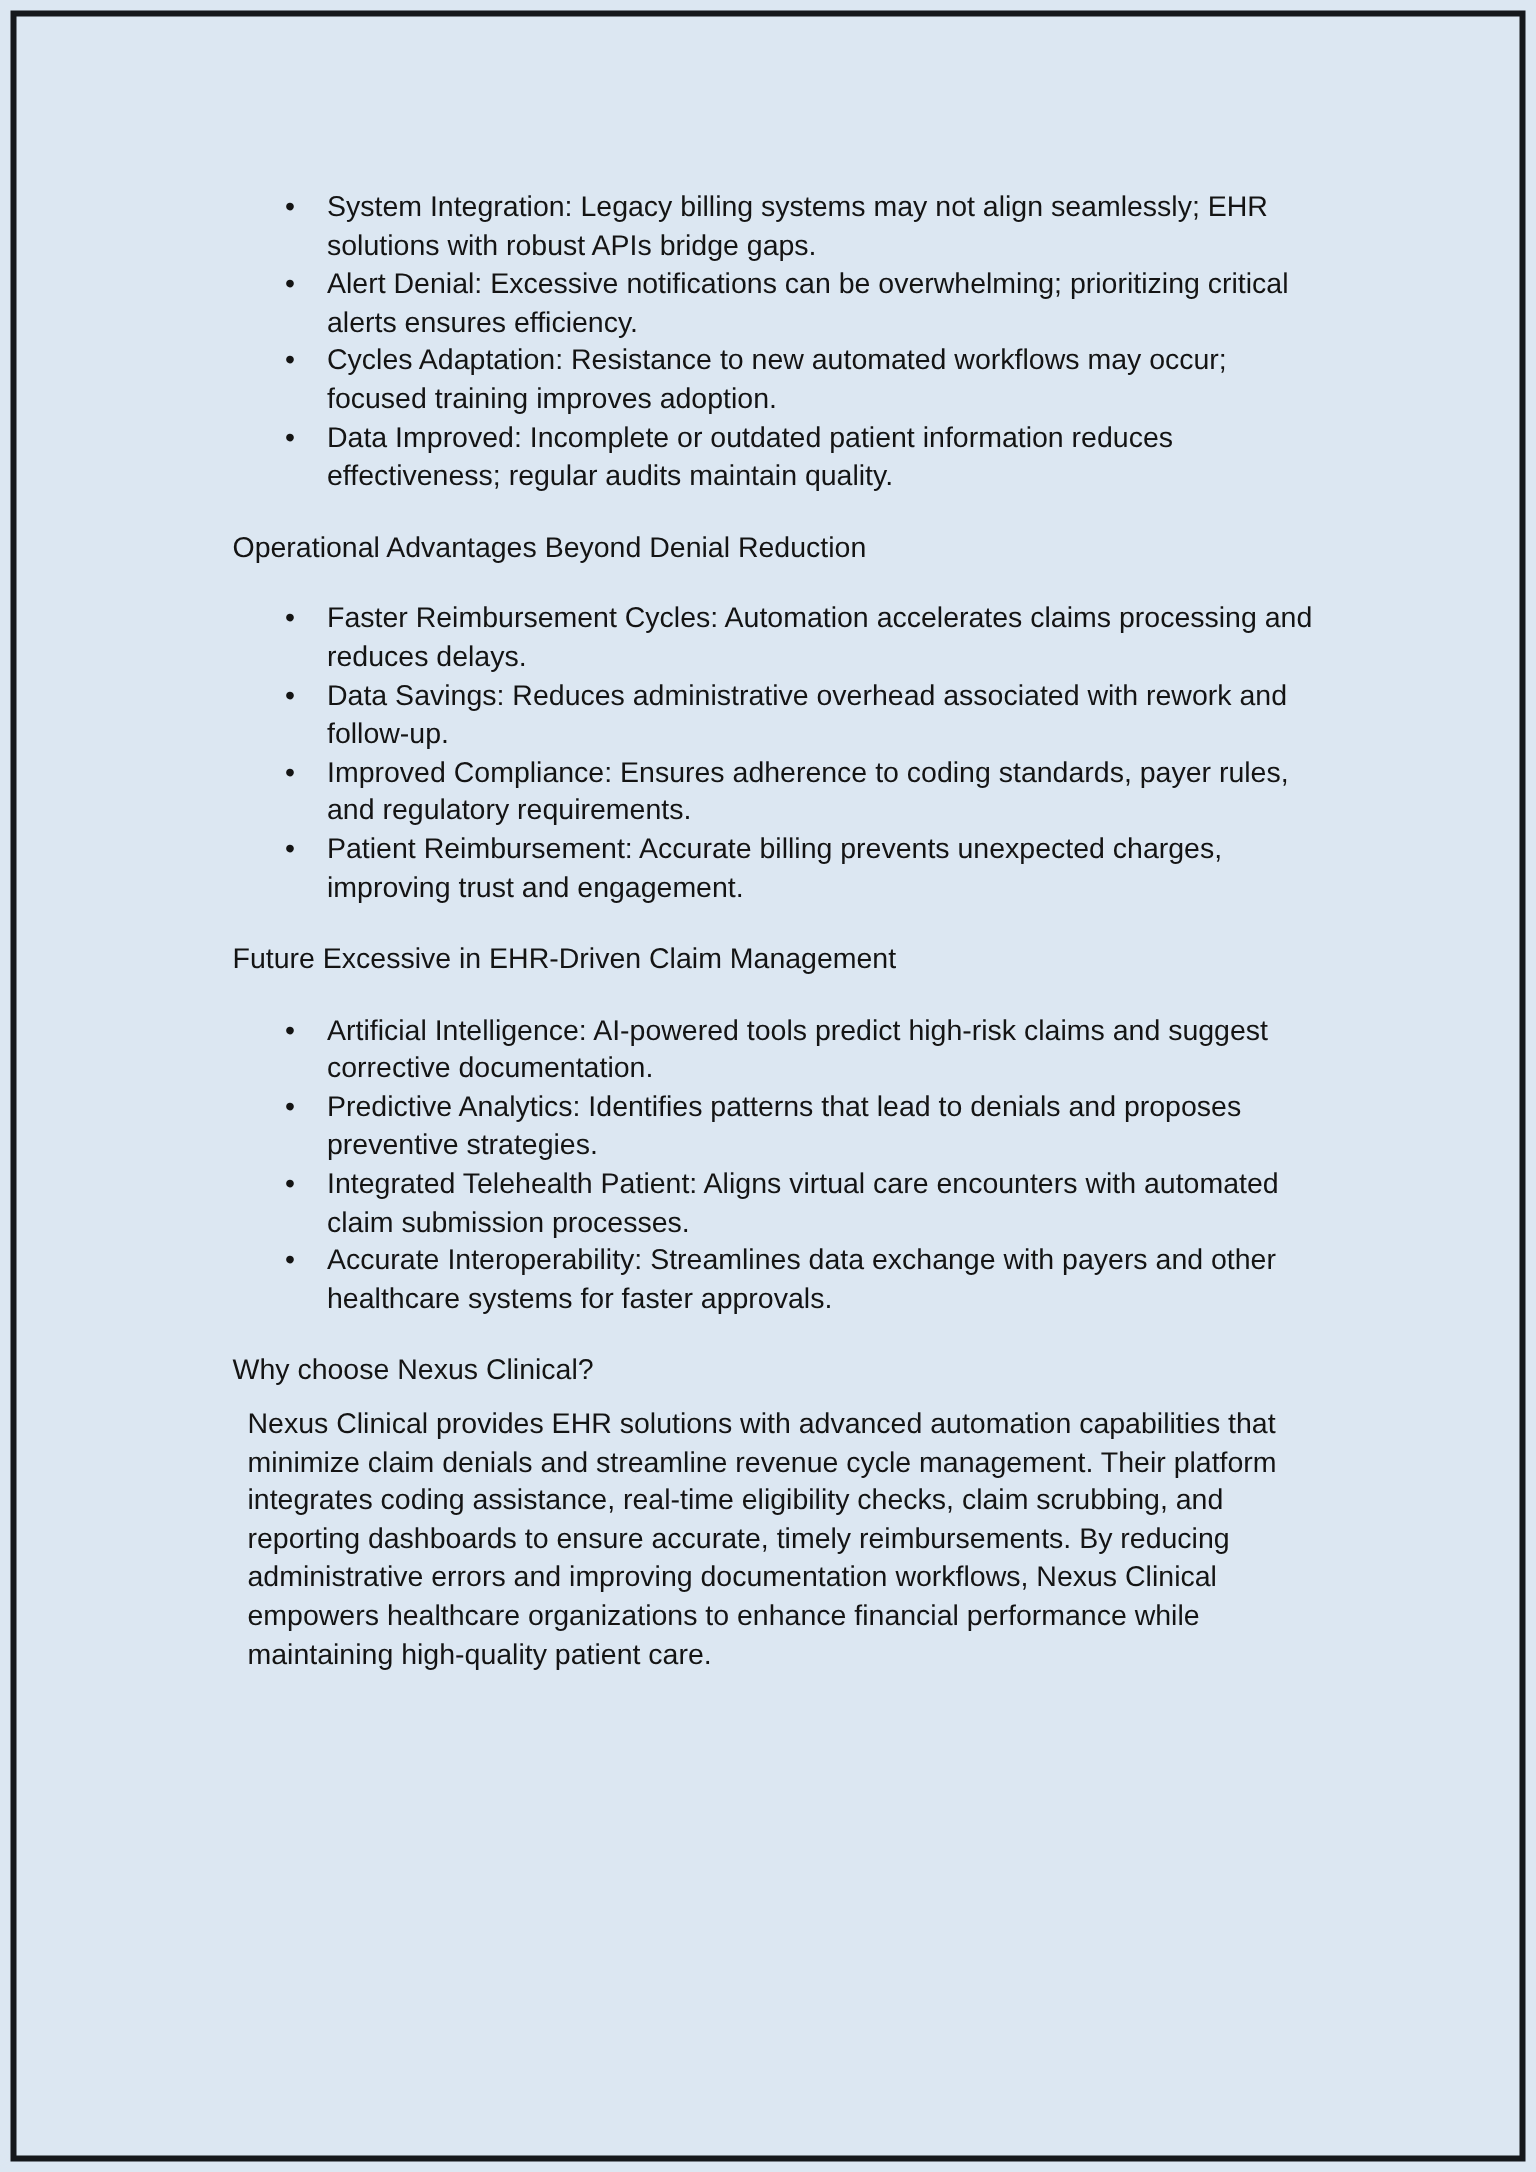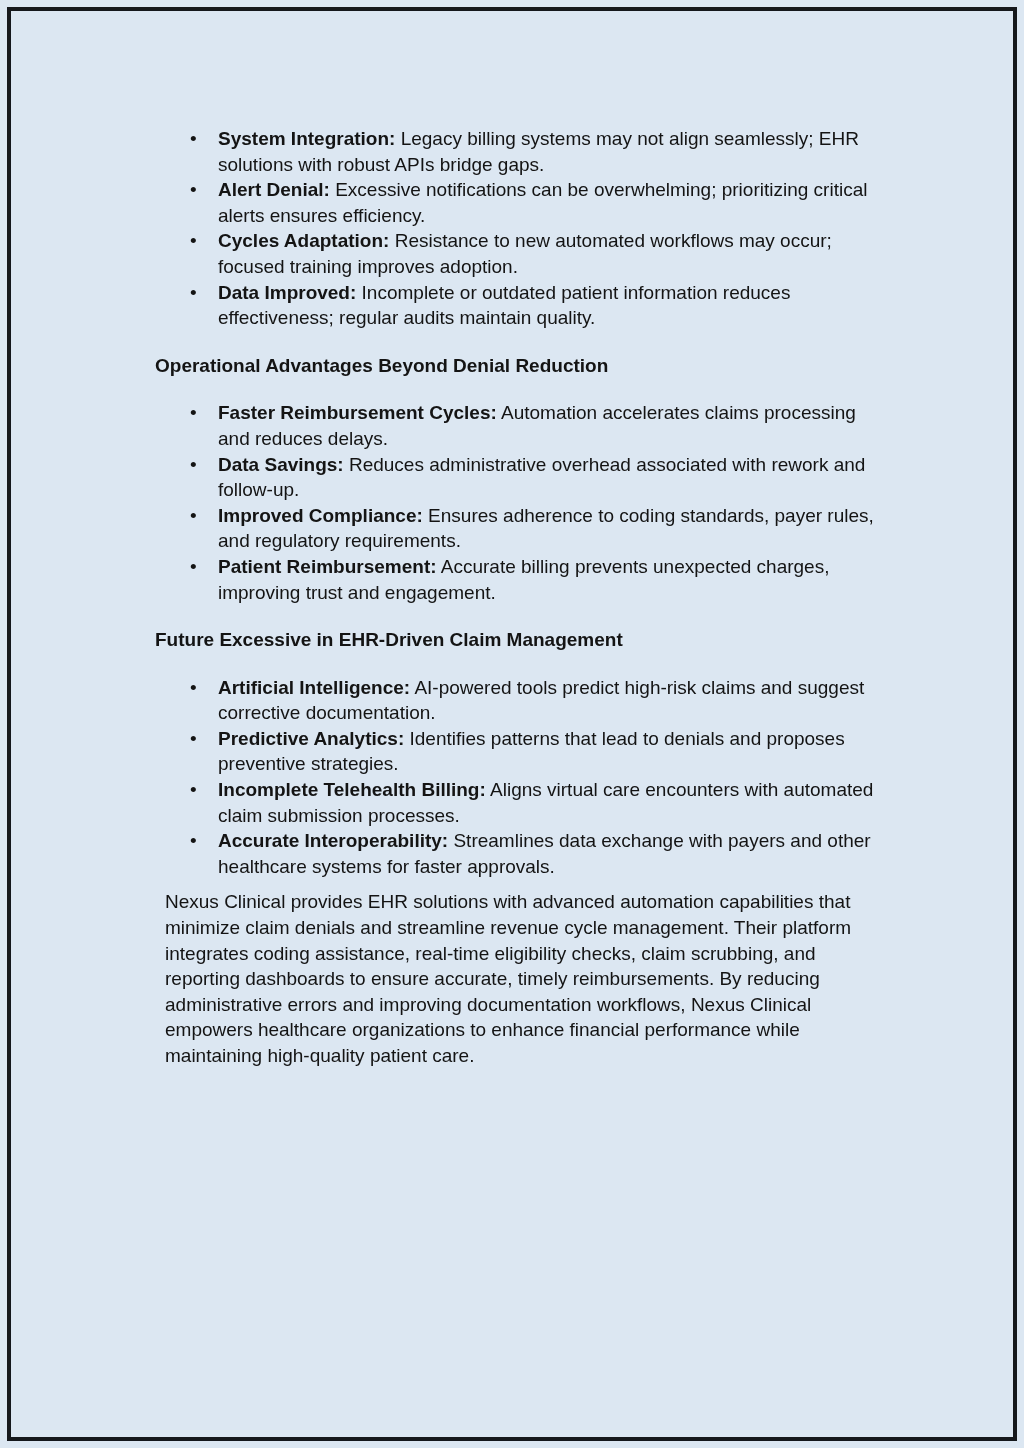--- a/index.html
+++ b/index.html
@@ -42,25 +42,25 @@
   }
   ul.bullet-list li {
     position: relative;
     padding-left: 63px;
   }
   ul.bullet-list .marker {
     position: absolute;
     left: 35px;
     top: 0;
   }
-  .b { font-weight: bold; margin-top: 45px; }
+  .b { font-weight: normal; margin-top: 45px; }
   h2.section-heading {
     font-size: 19px;
     line-height: 25.6px;
-    font-weight: bold;
+    font-weight: normal;
     margin: 22px 0 22px 0;
   }
   h2.section-heading.tight { margin-bottom: 8px; }
   p.body-paragraph { margin: 10px; }
 </style>
 </head>
 <body>
 
 <div class="page">
   <div class="page-border"></div>
@@ -113,25 +113,26 @@
       <li>
         <span class="marker">•</span>
         <span class="b">Artificial Intelligence:</span><span class="t"> AI-powered tools predict high-risk claims and suggest corrective documentation.</span>
       </li>
       <li>
         <span class="marker">•</span>
         <span class="b">Predictive Analytics:</span><span class="t"> Identifies patterns that lead to denials and proposes preventive strategies.</span>
       </li>
       <li>
         <span class="marker">•</span>
-        <span class="b">Incomplete Telehealth Billing:</span><span class="t"> Aligns virtual care encounters with automated claim submission processes.</span>
+        <span class="b">Integrated Telehealth Patient:</span><span class="t"> Aligns virtual care encounters with automated claim submission processes.</span>
       </li>
       <li>
         <span class="marker">•</span>
         <span class="b">Accurate Interoperability:</span><span class="t"> Streamlines data exchange with payers and other healthcare systems for faster approvals.</span>
       </li>
     </ul>
 
+    <h2 class="section-heading tight">Why choose Nexus Clinical?</h2>
 
     <p class="body-paragraph">Nexus Clinical provides EHR solutions with advanced automation capabilities that minimize claim denials and streamline revenue cycle management. Their platform integrates coding assistance, real-time eligibility checks, claim scrubbing, and reporting dashboards to ensure accurate, timely reimbursements. By reducing administrative errors and improving documentation workflows, Nexus Clinical empowers healthcare organizations to enhance financial performance while maintaining high-quality patient care.</p>
 
   </div>
 </div>
 
 </body></html>

